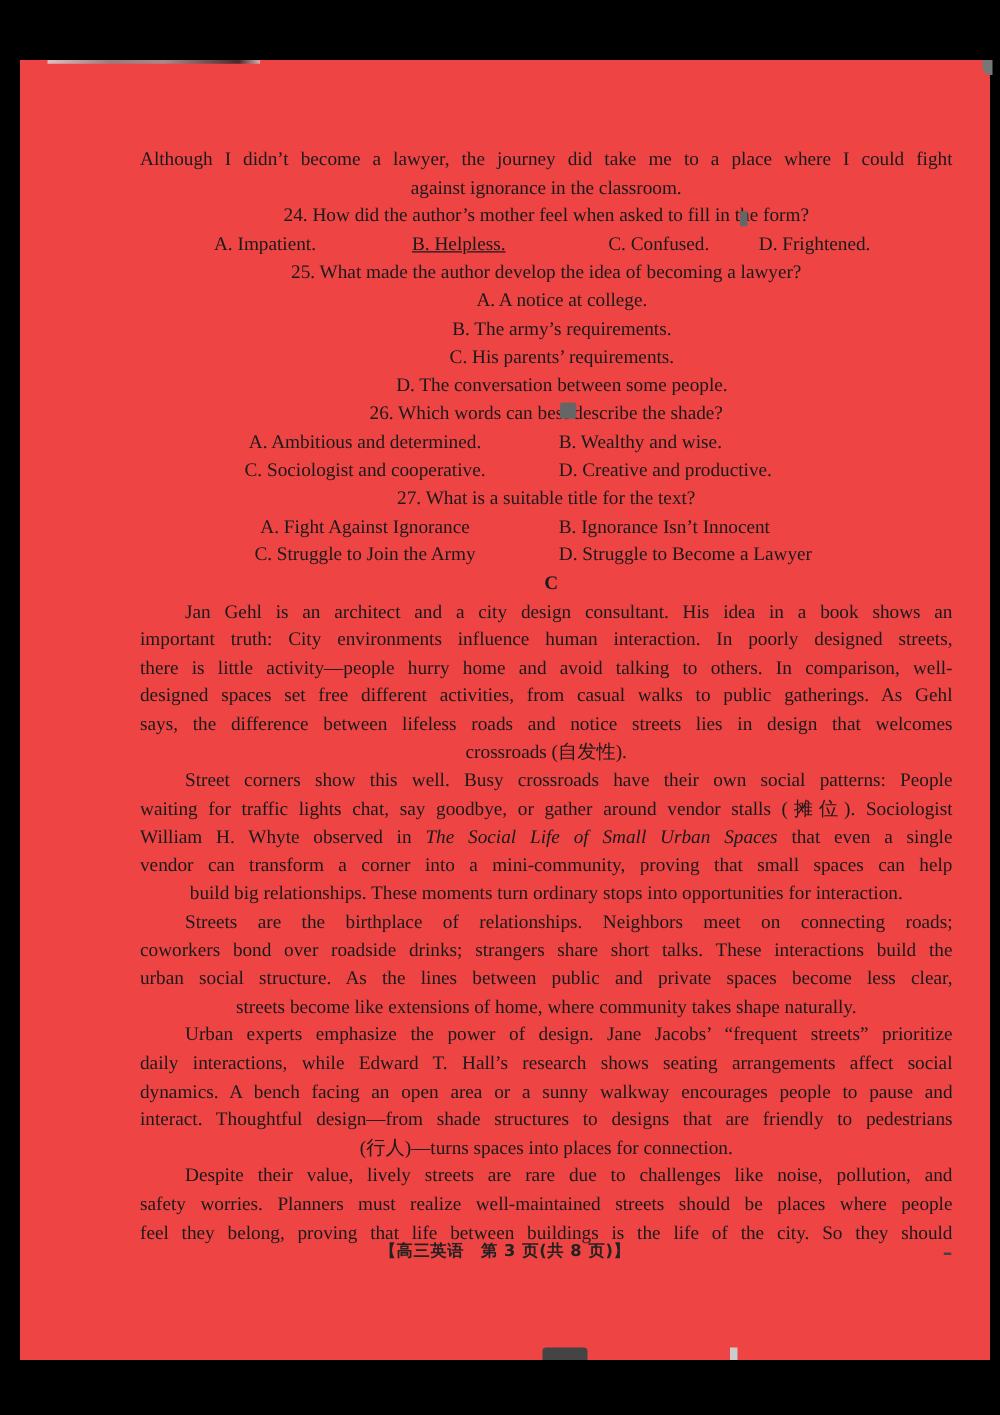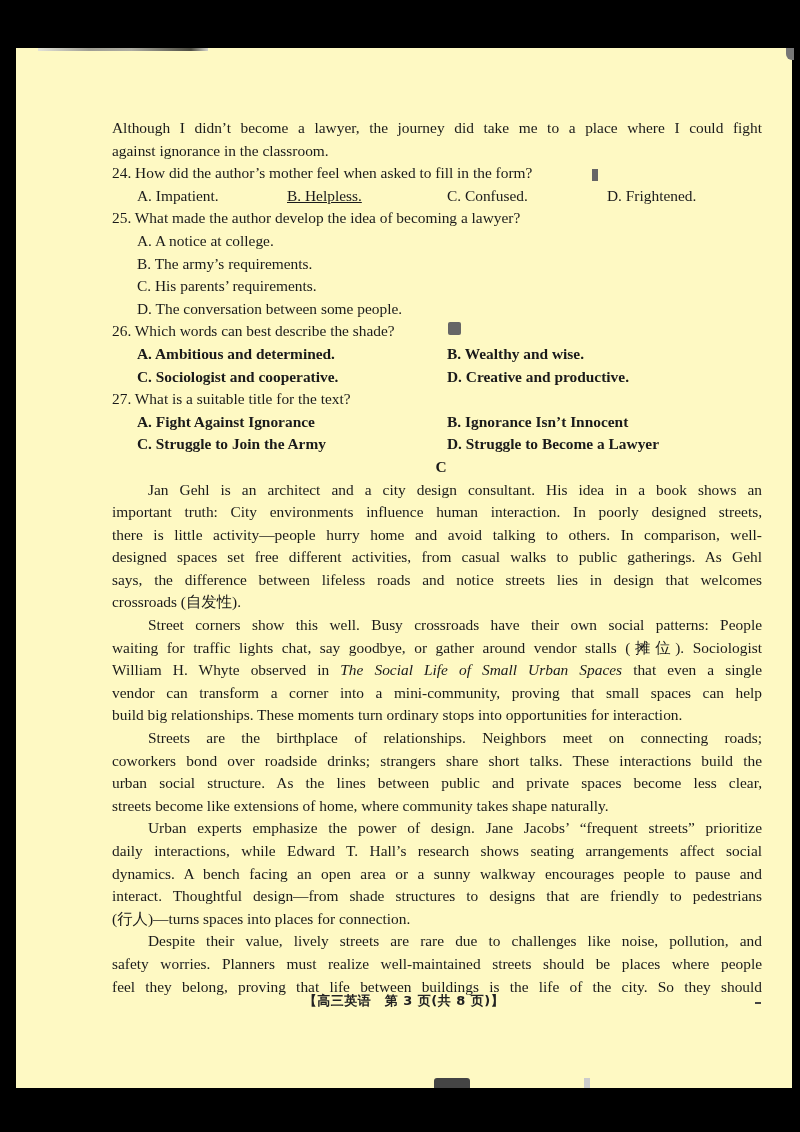--- a/index.html
+++ b/index.html
@@ -1,37 +1,37 @@
 <!DOCTYPE html>
 <html><head>
 <meta charset="utf-8">
 <style>
   html, body { margin:0; padding:0; }
   body { width:800px; height:1132px; background:#000; position:relative; overflow:hidden; }
   .page {
     position:absolute; left:16px; top:48px; width:776px; height:1040px;
-    background:#fef9c3;
+    background:#ef4444;
     font-family:"Liberation Serif","DejaVu Serif",serif;
     color:#1a1a1a; font-size:15.4px;
   }
   .scan-streak {
     position:absolute; left:22px; top:0; width:170px; height:3px;
     background:linear-gradient(90deg,#ddd 0%,#888 30%,#999 55%,#222 90%,#ccc 100%);
     opacity:.8;
   }
   .corner-mark { position:absolute; right:-2px; top:0; width:8px; height:12px; background:#777; border-radius:0 0 0 6px; }
   .content { position:absolute; left:96px; top:69px; width:650px; }
-  .line { height:22.6px; line-height:22.6px; white-space:nowrap; position:relative; }
+  .line { height:22.6px; line-height:22.6px; white-space:nowrap; position:relative;text-align:center; }
   .just { text-align:justify; text-align-last:justify; white-space:normal; height:22.6px; overflow:hidden; }
   .indent { padding-left:25px; }
   .opt4 { display:flex; padding-left:25px; }
   .opt4 span:nth-child(1){ width:150px; }
   .opt4 span:nth-child(2){ width:160px;text-decoration:underline; }
   .opt4 span:nth-child(3){ width:160px; }
-  .opt2 { display:flex; padding-left:25px;font-weight:bold; }
+  .opt2 { display:flex; padding-left:25px; }
   .opt2 span:nth-child(1){ width:310px; }
   .section-letter { text-align:center; font-weight:bold; padding-left:8px; }
   .pfirst { padding-left:36px; }
   .mark { position:absolute; background:#666; }
   .footer {
     position:absolute; left:0; width:776px; top:944px; text-align:center;
     font-family:"DejaVu Sans",sans-serif; font-size:13px; font-weight:bold; color:#222;
     letter-spacing:.5px;
   }
   .footer-dash { position:absolute; right:31px; top:954px; width:6px; height:2px; background:#444; }

